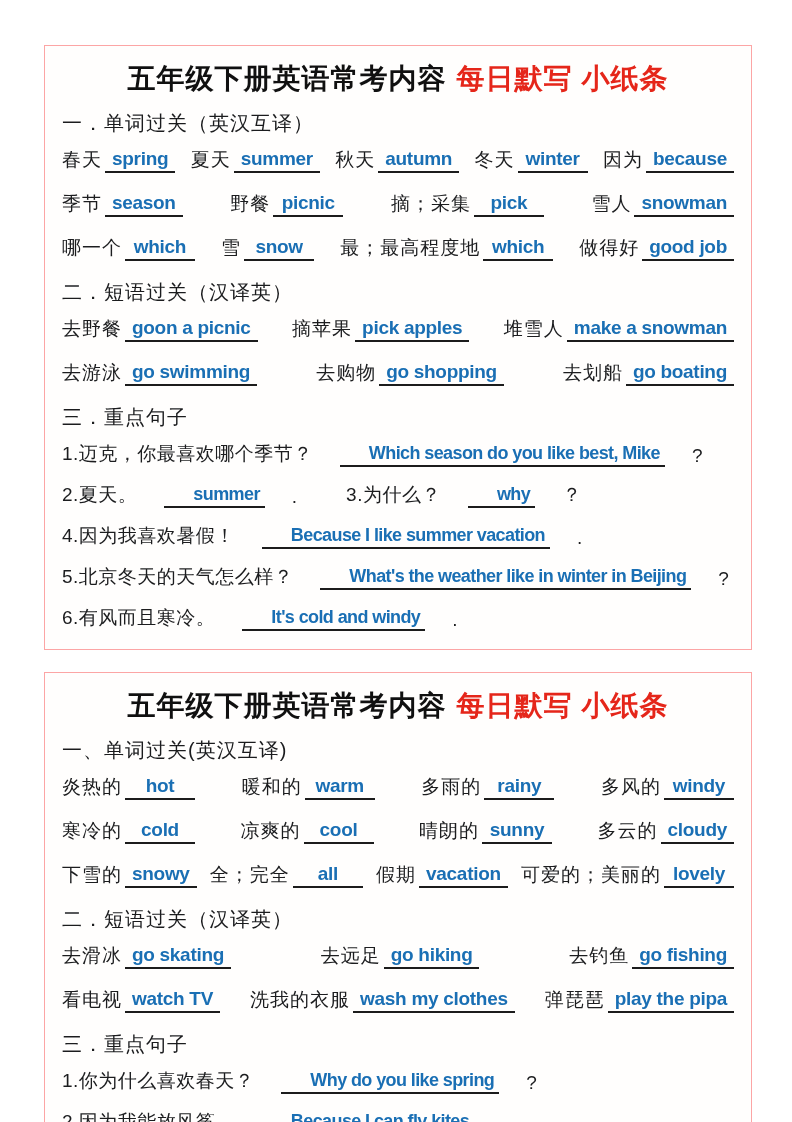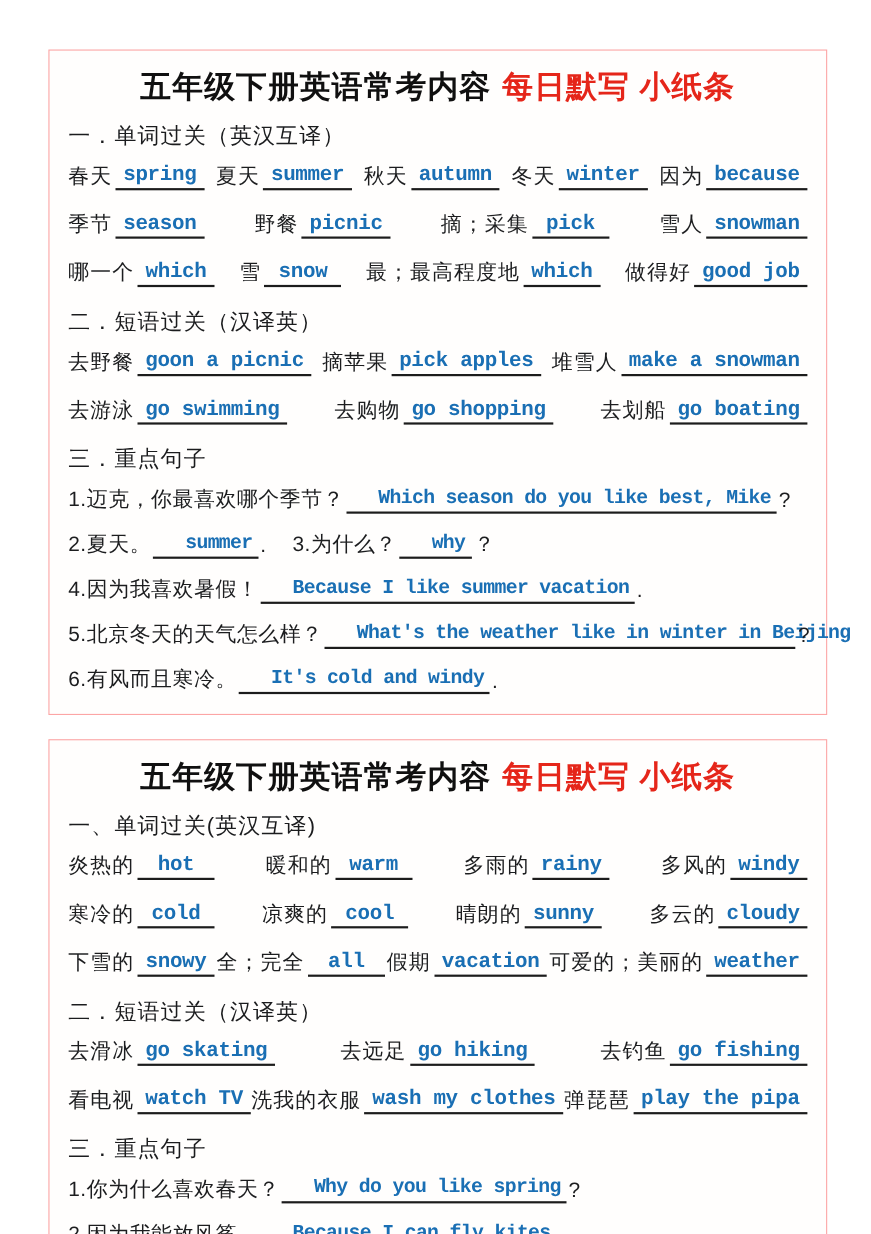--- a/index.html
+++ b/index.html
@@ -29,27 +29,27 @@
     margin:0 2px 18px 2px;white-space:nowrap;
   }
   .pair{display:flex;align-items:flex-end;}
   .cn{font-size:19px;color:#1c1d1f;letter-spacing:1px;}
   .blank{
     display:inline-block;border-bottom:2px solid #1c1c1c;
     padding:0 7px 1px 7px;min-width:56px;text-align:center;
     margin-left:3px;line-height:1.1;
   }
   .ans{
-    font-family:Liberation Mono, monospace;
+    font-family:Liberation Sans, sans-serif;
     font-style:normal;font-weight:bold;color:#1a6fb4;
     font-size:19px;letter-spacing:-0.3px;white-space:nowrap;
   }
   .sent{
     display:flex;align-items:flex-end;margin:0 0 15px 2px;
-    font-size:19px;white-space:nowrap;
+    font-size:19px;white-space:nowrap;gap:25px;
   }
   .sent .cn{letter-spacing:0.5px;}
   .sent .blank{margin:0 2px;padding:0 5px 1px 5px;}
   .sent .ans{font-size:18px;letter-spacing:-0.6px;padding-left:24px;}
   .gap{margin-left:24px;}
   .pt{font-size:19px;color:#1c1d1f;}
 </style>
 </head>
 <body>
 
@@ -240,21 +240,21 @@
       <span class="pair">
           <span class="cn">全；完全</span>
           <span class="blank"><i class="ans">all</i></span>
         </span>
       <span class="pair">
           <span class="cn">假期</span>
           <span class="blank"><i class="ans">vacation</i></span>
         </span>
       <span class="pair">
           <span class="cn">可爱的；美丽的</span>
-          <span class="blank"><i class="ans">weather</i></span>
+          <span class="blank"><i class="ans">lovely</i></span>
         </span>
     </div>
 
     <div class="sec">二．短语过关（汉译英）</div>
 
     <div class="row">
       <span class="pair">
           <span class="cn">去滑冰</span>
           <span class="blank"><i class="ans">go skating</i></span>
         </span>

